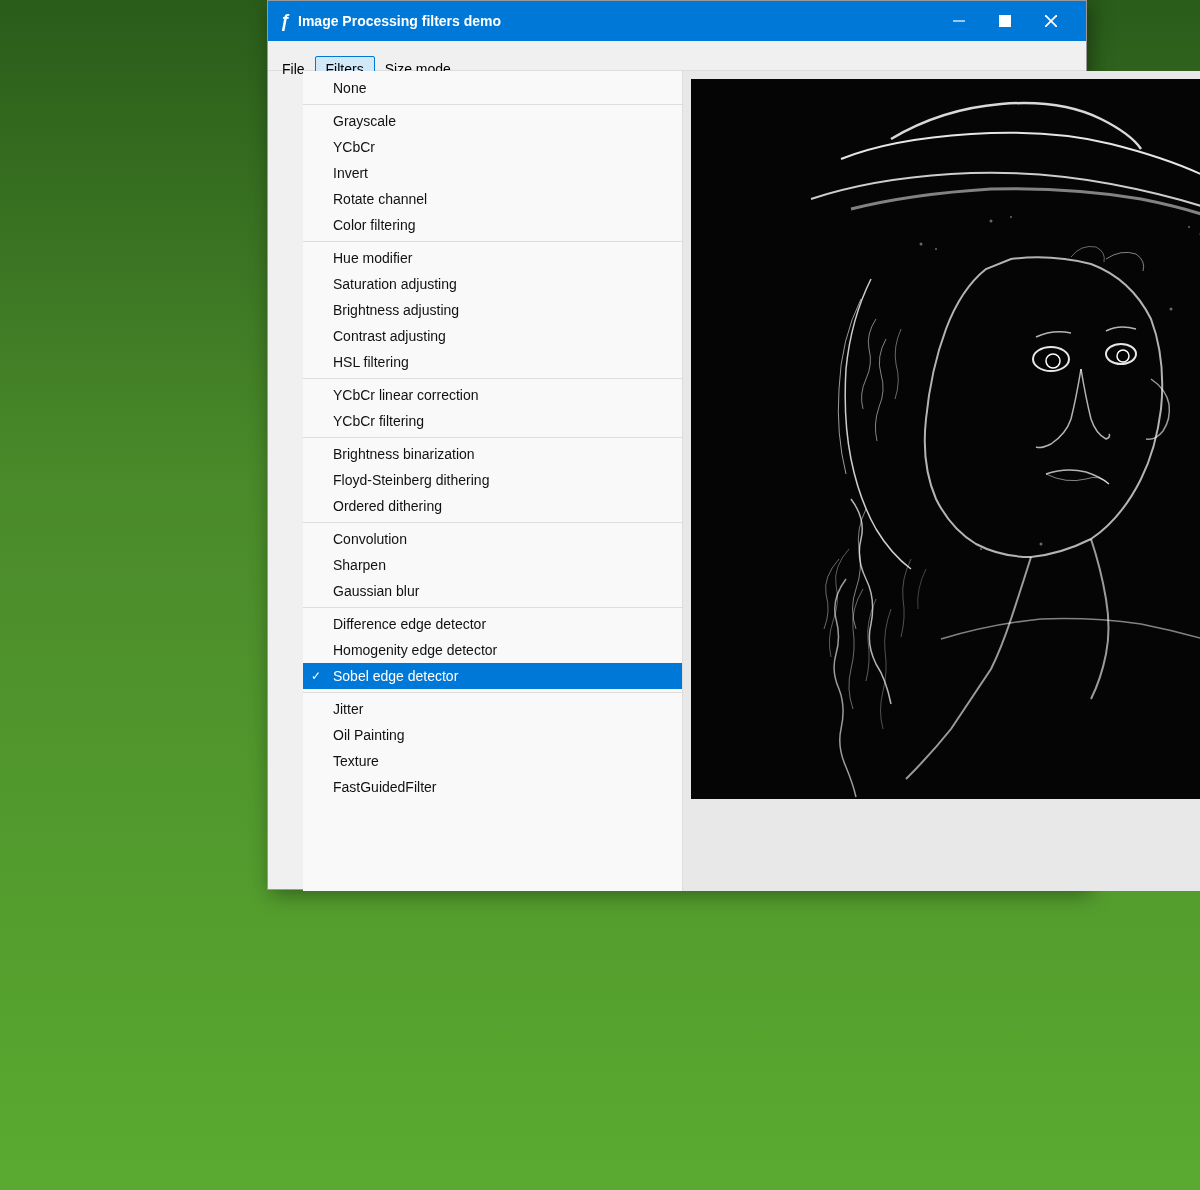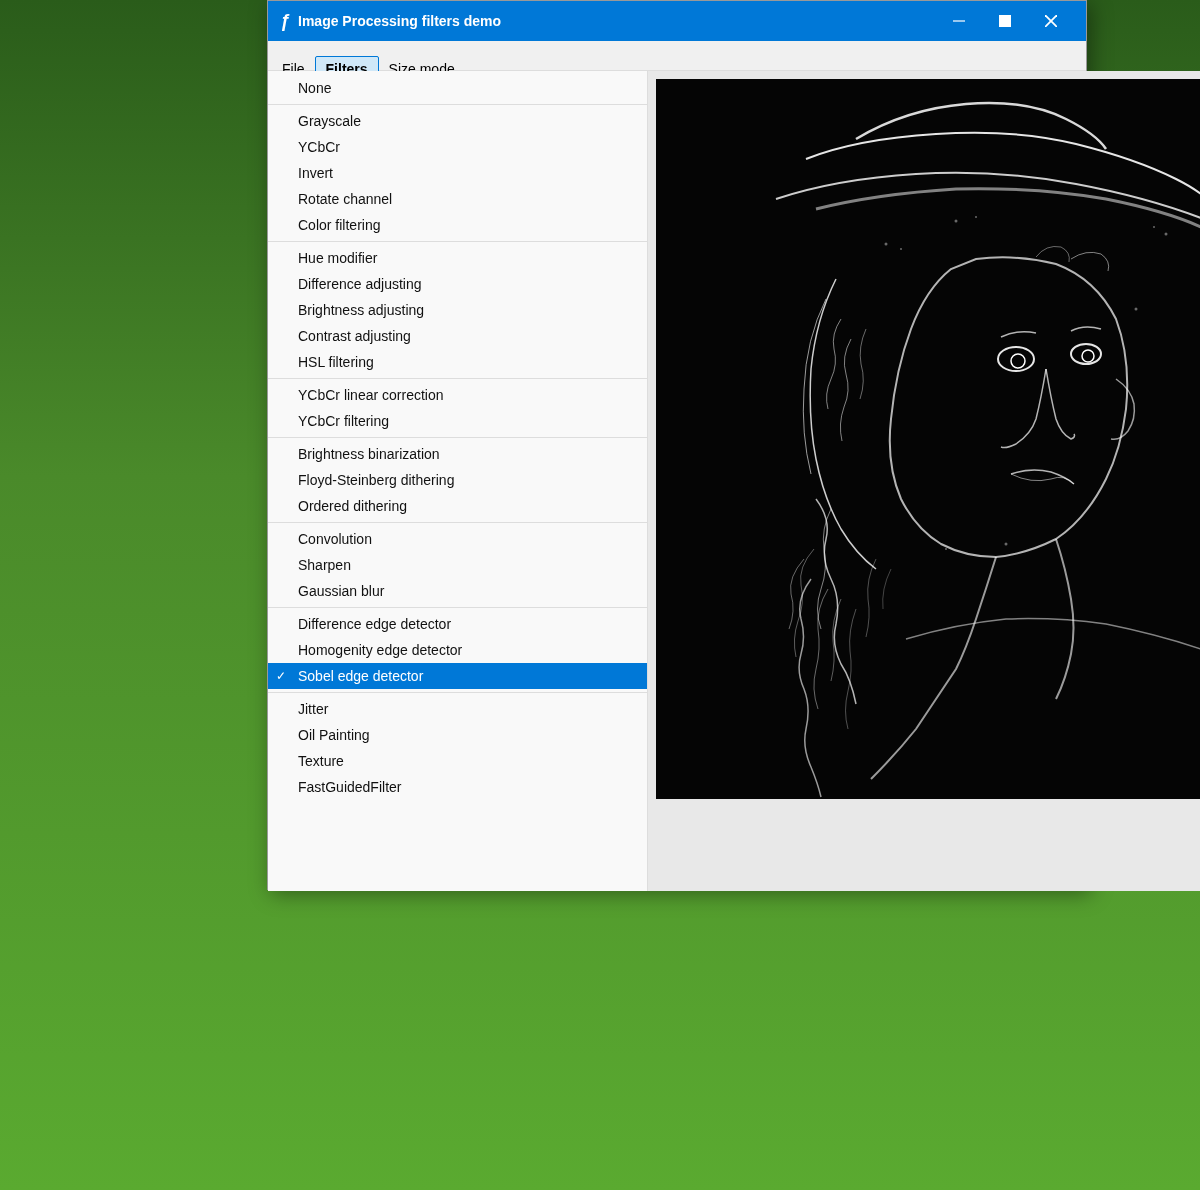--- a/index.html
+++ b/index.html
@@ -78,28 +78,28 @@
       padding: 4px 10px;
       cursor: pointer;
       font-size: 14px;
       color: #000;
       border-radius: 2px;
       margin-top: 26px;
     }
     .menu-item.active {
       background: #d0e8f8;
       border: 1px solid #0078d7;
-      font-weight: bold;
     }
 
     
     .content {
       display: flex;
       height: calc(890px - 40px - 30px);
       position: relative;
+      margin-left: 35px;
     }
 
     
     .dropdown-panel {
       width: 380px;
       background: #f9f9f9;
       border-right: 1px solid #ddd;
       overflow-y: auto;
       flex-shrink: 0;
     }
@@ -195,21 +195,21 @@
       <ul class="menu-list" id="filter-list">
       <li><span>None</span></li>
           <li style="padding: 0px; height: 1px; background: rgb(221, 221, 221); margin: 3px 0px; list-style: none;"></li>
           <li><span>Grayscale</span></li>
           <li><span>YCbCr</span></li>
           <li><span>Invert</span></li>
           <li><span>Rotate channel</span></li>
           <li><span>Color filtering</span></li>
           <li style="padding: 0px; height: 1px; background: rgb(221, 221, 221); margin: 3px 0px; list-style: none;"></li>
           <li><span>Hue modifier</span></li>
-          <li><span>Difference adjusting</span></li>
+          <li><span>Saturation adjusting</span></li>
           <li><span>Brightness adjusting</span></li>
           <li><span>Contrast adjusting</span></li>
           <li><span>HSL filtering</span></li>
           <li style="padding: 0px; height: 1px; background: rgb(221, 221, 221); margin: 3px 0px; list-style: none;"></li>
           <li><span>YCbCr linear correction</span></li>
           <li><span>YCbCr filtering</span></li>
           <li style="padding: 0px; height: 1px; background: rgb(221, 221, 221); margin: 3px 0px; list-style: none;"></li>
           <li><span>Brightness binarization</span></li>
           <li><span>Floyd-Steinberg dithering</span></li>
           <li><span>Ordered dithering</span></li>

